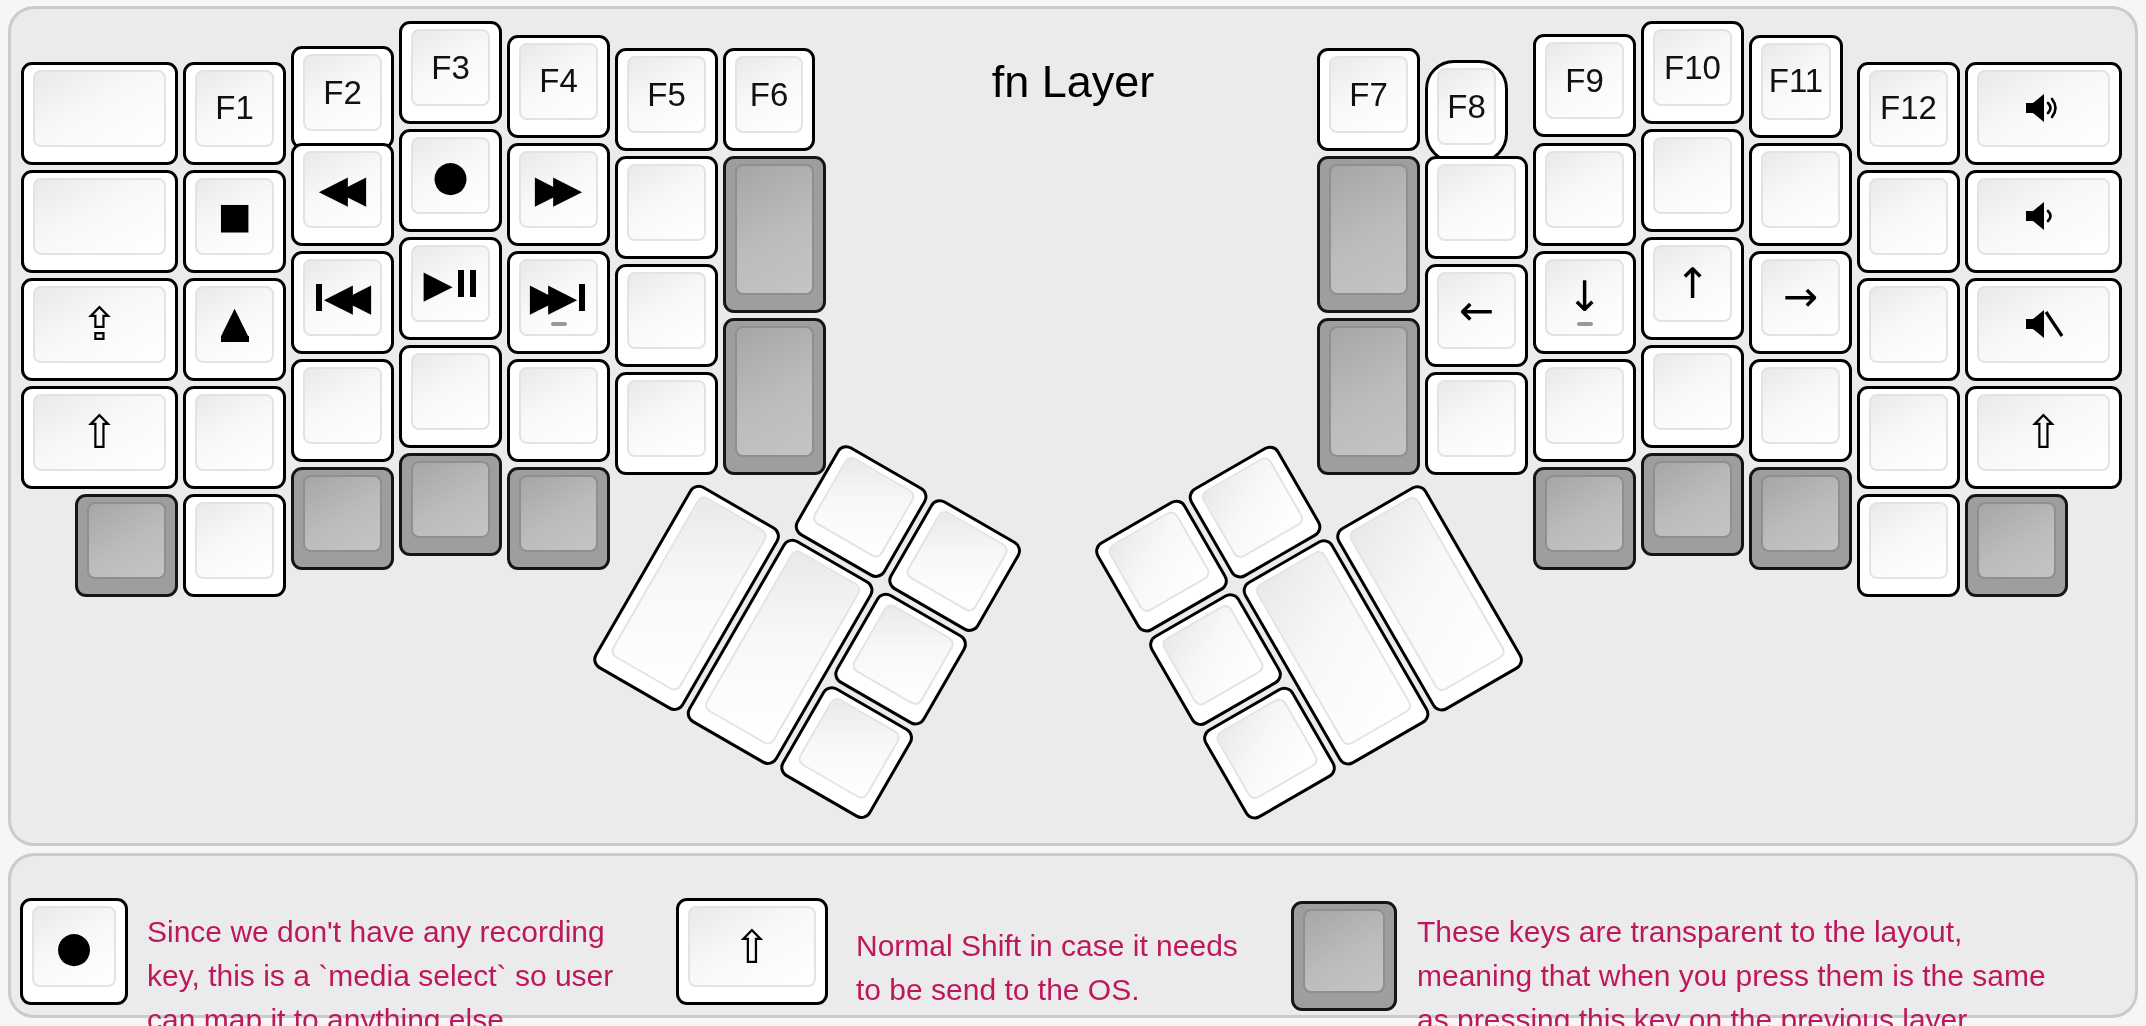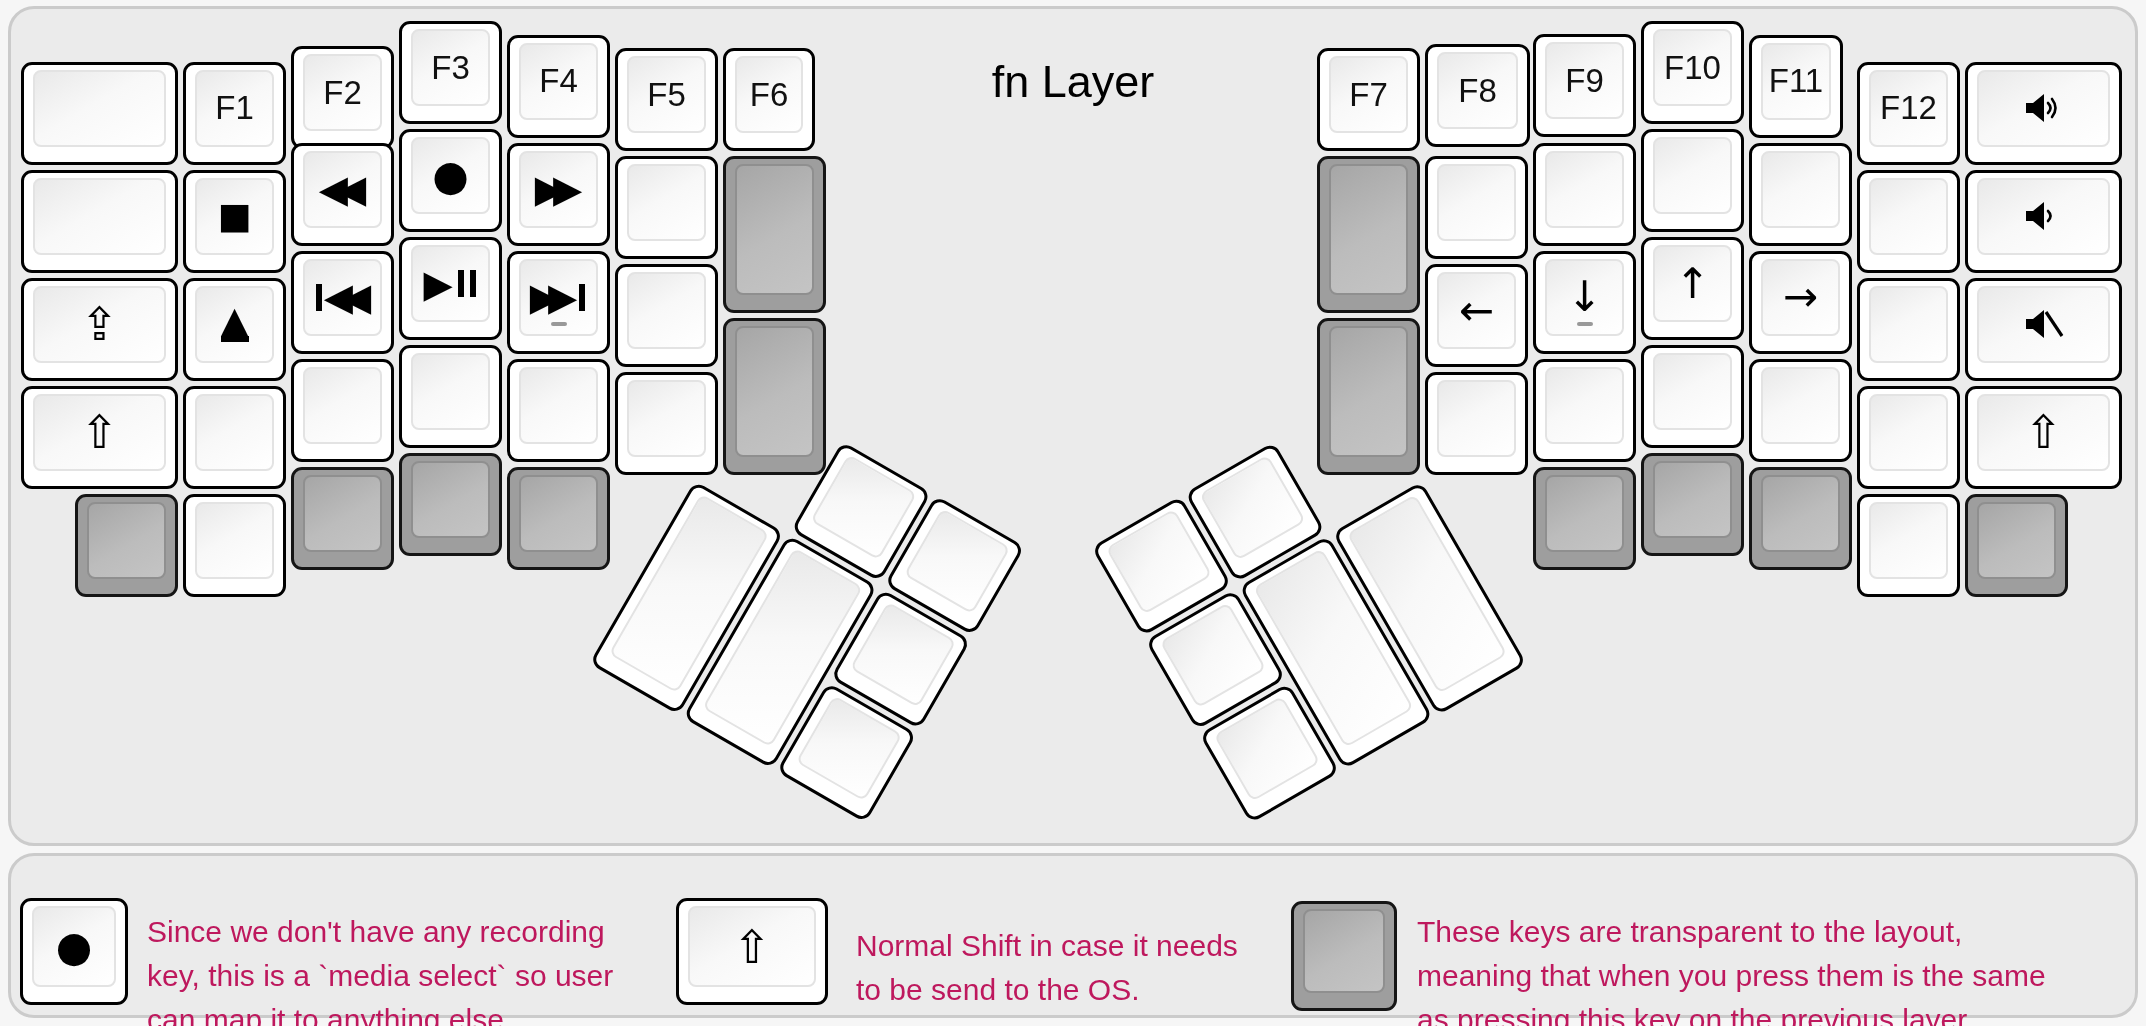--- a/index.html
+++ b/index.html
@@ -206,21 +206,21 @@
         <div class="top">
           <span class="klabel">F7</span>
         </div>
       </div>
       <div class="key gray" style="left: 1317px; top: 156px; width: 103px; height: 157px;">
         <div class="top"></div>
       </div>
       <div class="key gray" style="left: 1317px; top: 318px; width: 103px; height: 157px;">
         <div class="top"></div>
       </div>
-      <div class="key" style="left: 1425px; top: 44px; width: 105px; height: 103px;">
+      <div class="key" style="left: 1425px; top: 60px; width: 83px; height: 103px; border-radius: 29px;">
         <div class="top">
           <span class="klabel">F8</span>
         </div>
       </div>
       <div class="key" style="left: 1425px; top: 156px; width: 103px; height: 103px;">
         <div class="top"></div>
       </div>
       <div class="key" style="left: 1425px; top: 264px; width: 103px; height: 103px;">
         <div class="top">
           <span class="glyph arrow">←</span>

